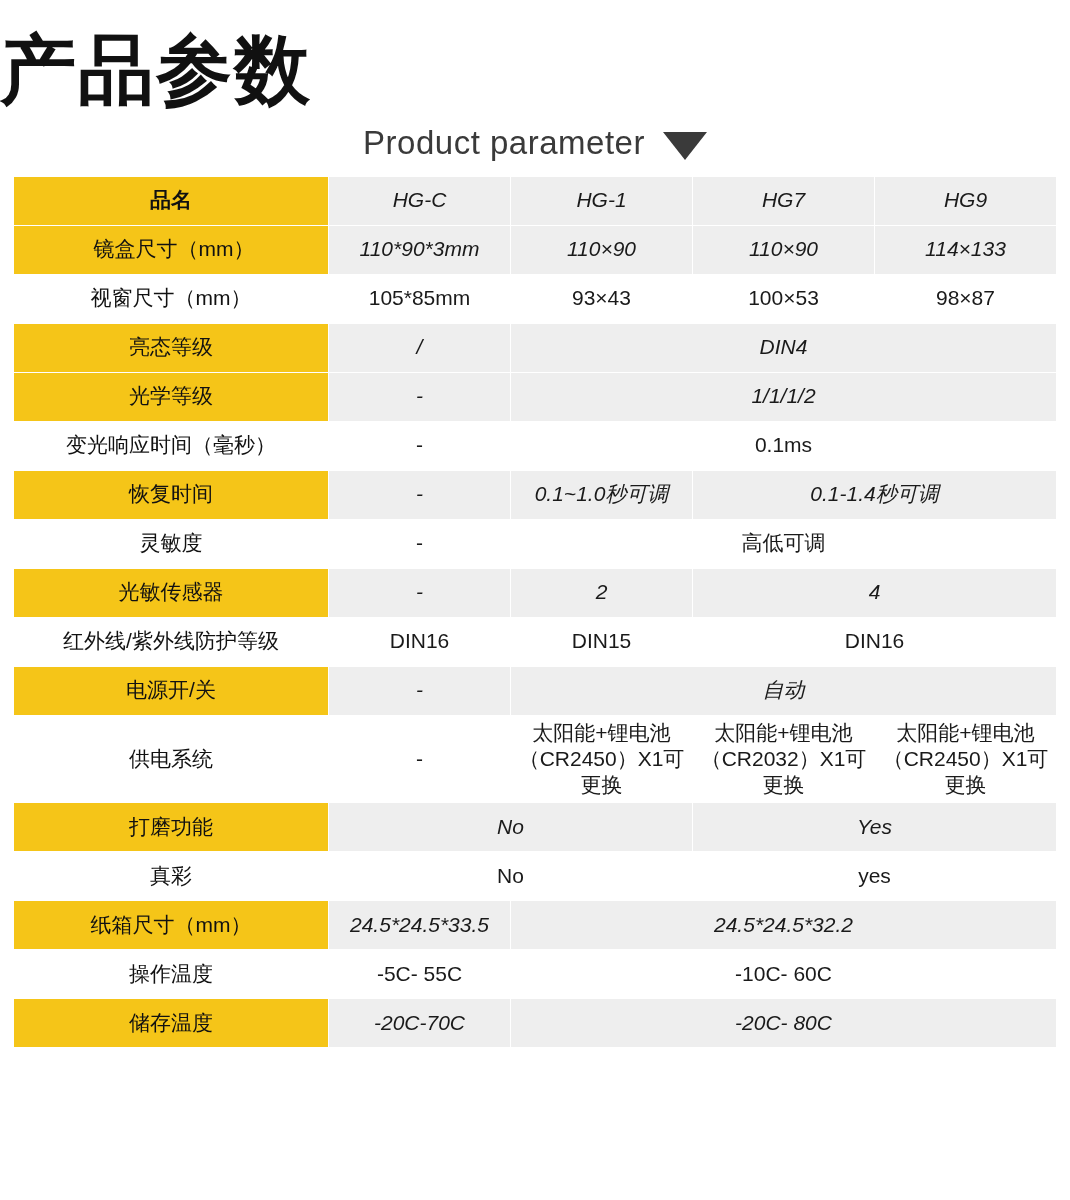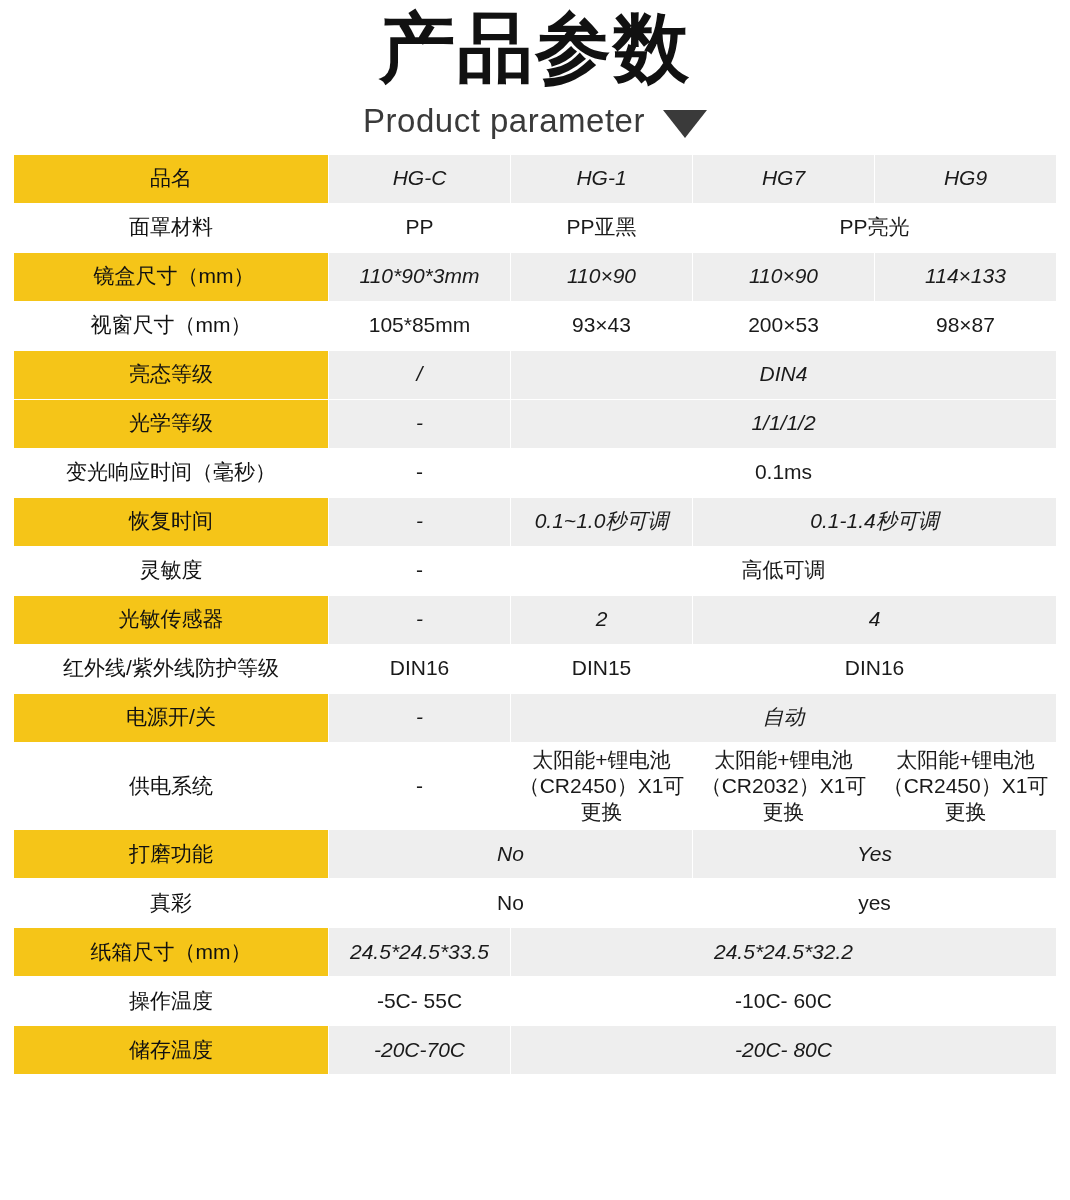--- a/index.html
+++ b/index.html
@@ -14,22 +14,21 @@
     color: #1a1a1a;
     overflow: hidden;
   }
   .page {
     width: 1070px;
     height: 1200px;
     position: relative;
     box-sizing: border-box;
   }
   .header {
-    text-align: center;
-    padding-top: 6px;
+    padding-top: 28px;
   }
   .title-cn {
     font-size: 76px;
     font-weight: bold;
     letter-spacing: 2px;
     line-height: 1.1;
     color: #111111;
     font-family: "DejaVu Sans", "Liberation Sans", sans-serif;
   }
   .subtitle-row {
@@ -112,44 +111,38 @@
     <div class="title-cn">产品参数</div>
     <div class="subtitle-row">
       <div class="title-en">Product parameter</div>
       <div class="tri-down"></div>
     </div>
   </div>
 
   <table class="spec">
     <tbody id="spec-body">
         <tr class="band-grey rowh">
-          <td class="label" style="width: 310px;">品名</td>
+          <td class="label" style="width: 310px; font-weight: bold;">品名</td>
           <td class="val"><span>HG-C</span></td>
           <td class="val"><span>HG-1</span></td>
           <td class="val"><span>HG7</span></td>
           <td class="val"><span>HG9</span></td>
-        </tr>
-        <tr class="band-white rowh">
-          <td class="label-white" style="width: 310px;">面罩材料</td>
-          <td class="val"><span>PP</span></td>
-          <td class="val"><span>PP亚黑</span></td>
-          <td class="val" colspan="2"><span>PP亮光</span></td>
         </tr>
         <tr class="band-grey rowh">
           <td class="label" style="width: 310px; padding-left: 8px;">镜盒尺寸（mm）</td>
           <td class="val"><span>110*90*3mm</span></td>
           <td class="val"><span>110×90</span></td>
           <td class="val"><span>110×90</span></td>
           <td class="val"><span>114×133</span></td>
         </tr>
         <tr class="band-white rowh">
           <td class="label-white" style="width: 310px;">视窗尺寸（mm）</td>
           <td class="val"><span>105*85mm</span></td>
           <td class="val"><span>93×43</span></td>
-          <td class="val"><span>200×53</span></td>
+          <td class="val"><span>100×53</span></td>
           <td class="val"><span>98×87</span></td>
         </tr>
         <tr class="band-grey rowh">
           <td class="label" style="width: 310px;">亮态等级</td>
           <td class="val"><span>/</span></td>
           <td class="val" colspan="3"><span>DIN4</span></td>
         </tr>
         <tr class="band-grey rowh">
           <td class="label" style="width: 310px;">光学等级</td>
           <td class="val"><span>-</span></td>

